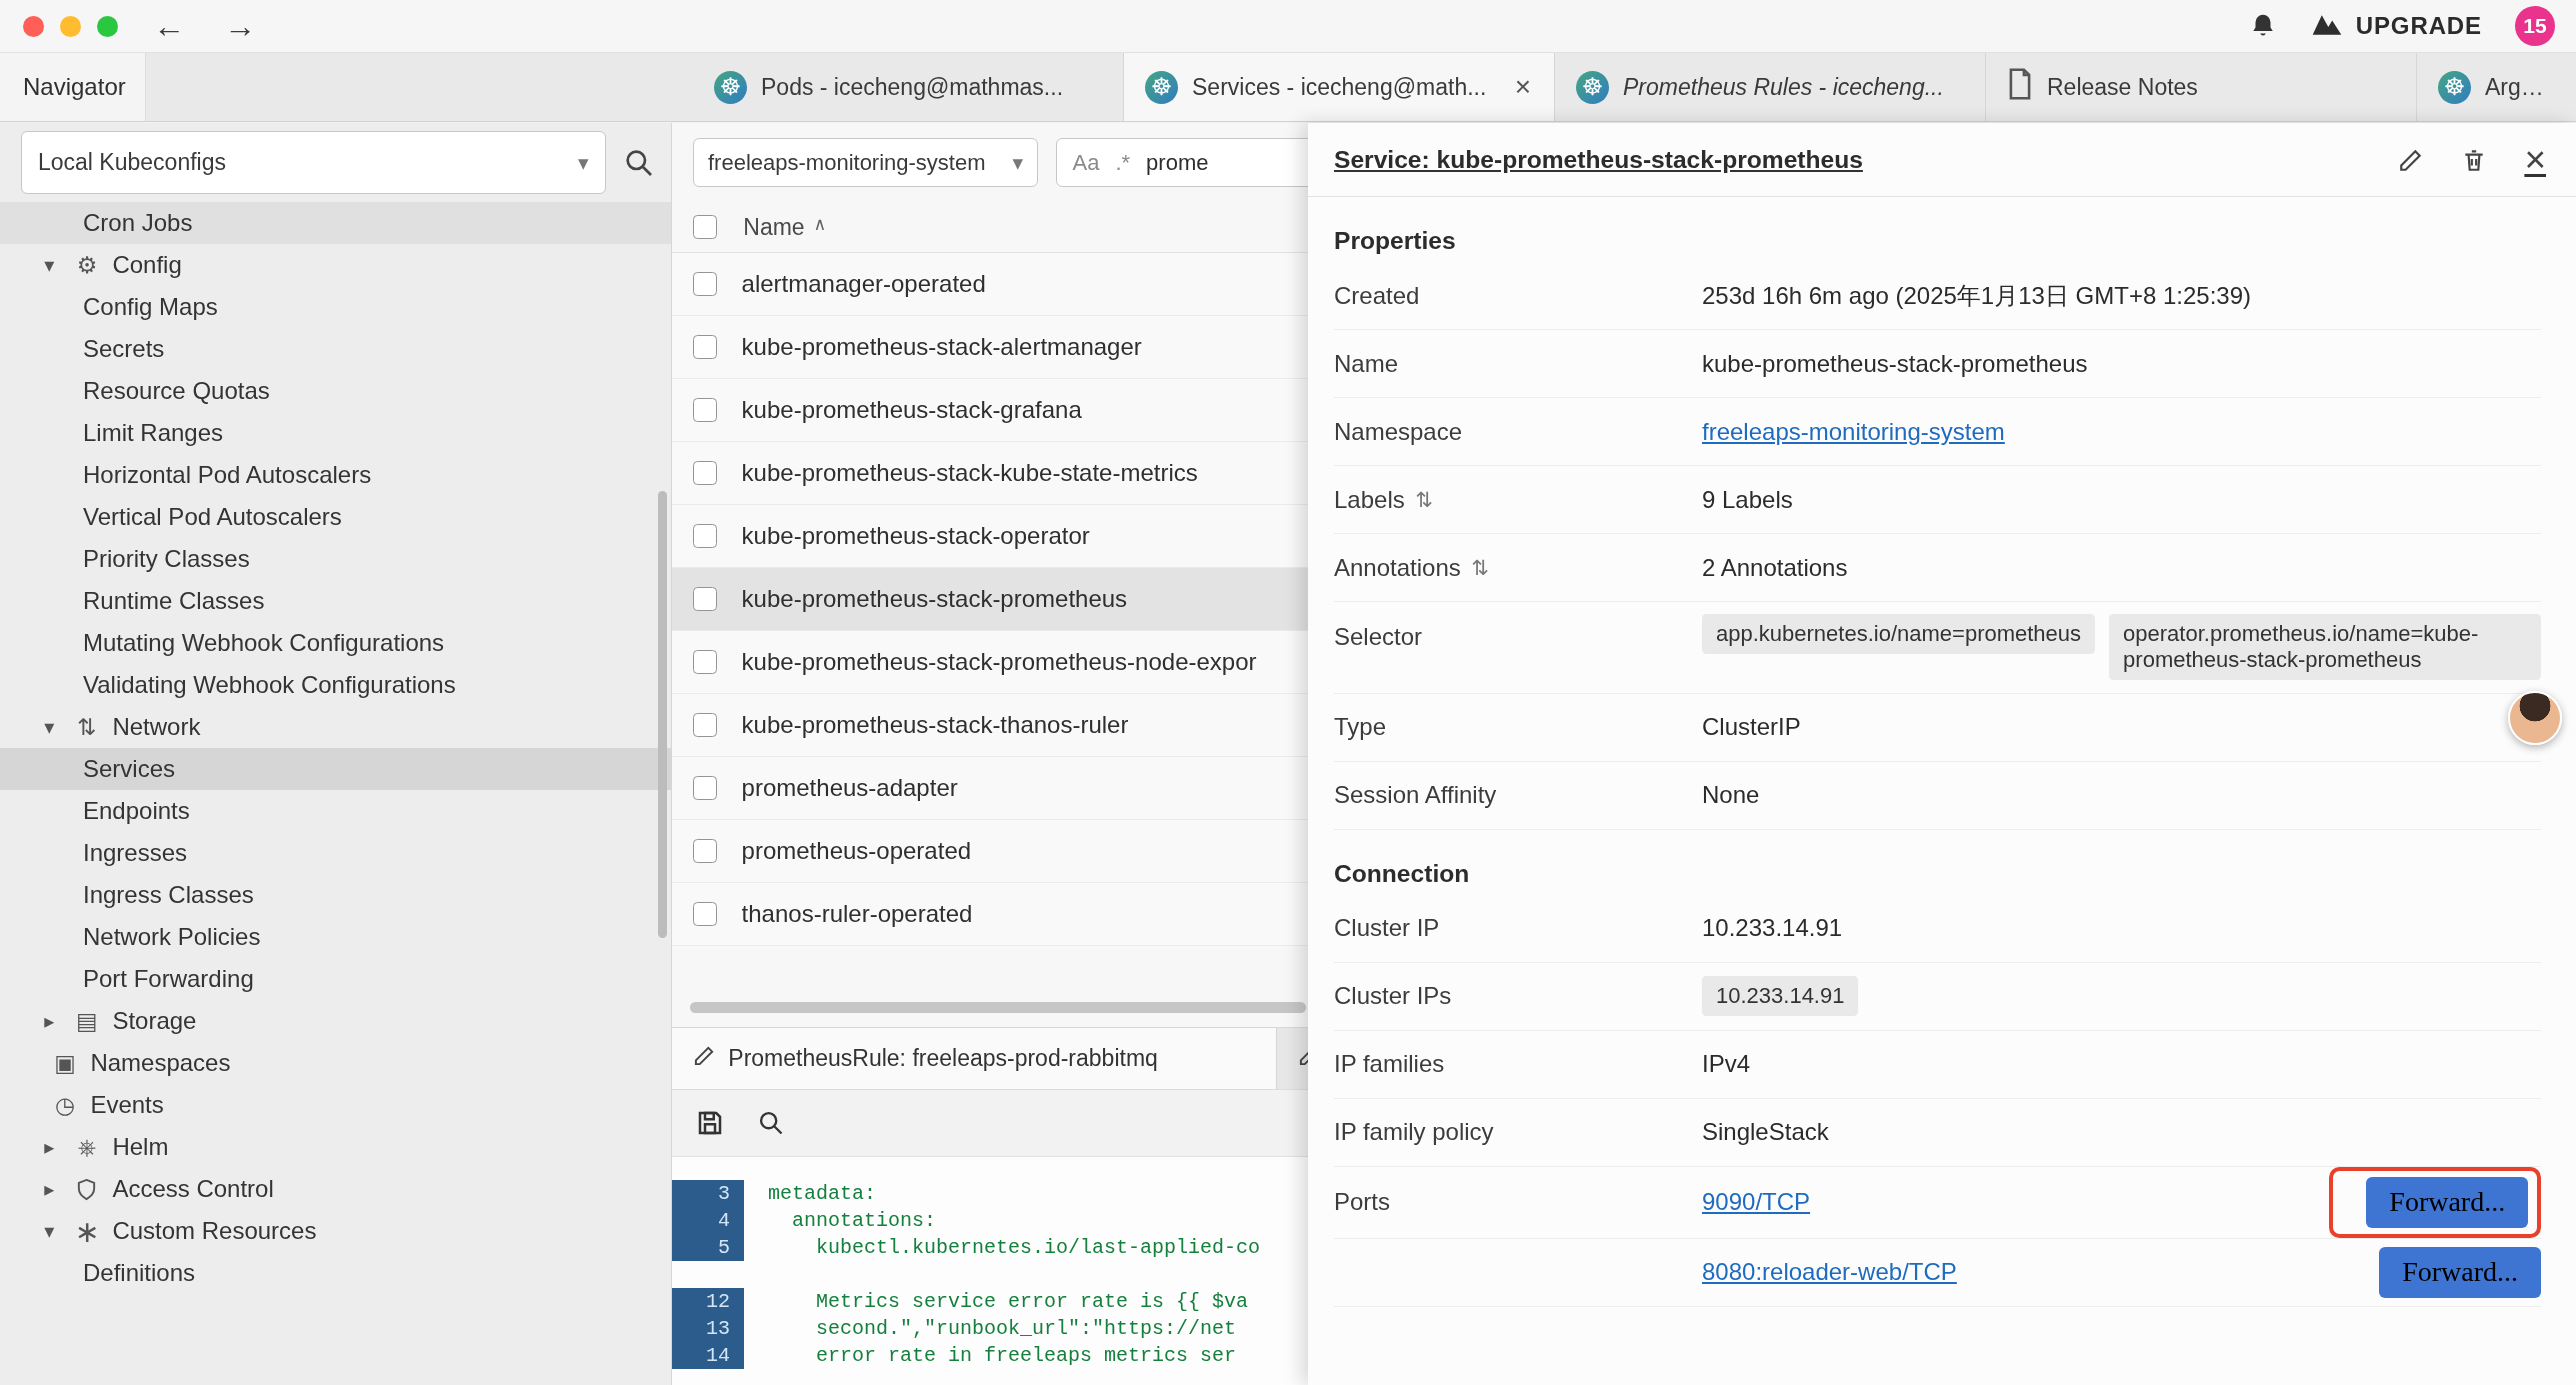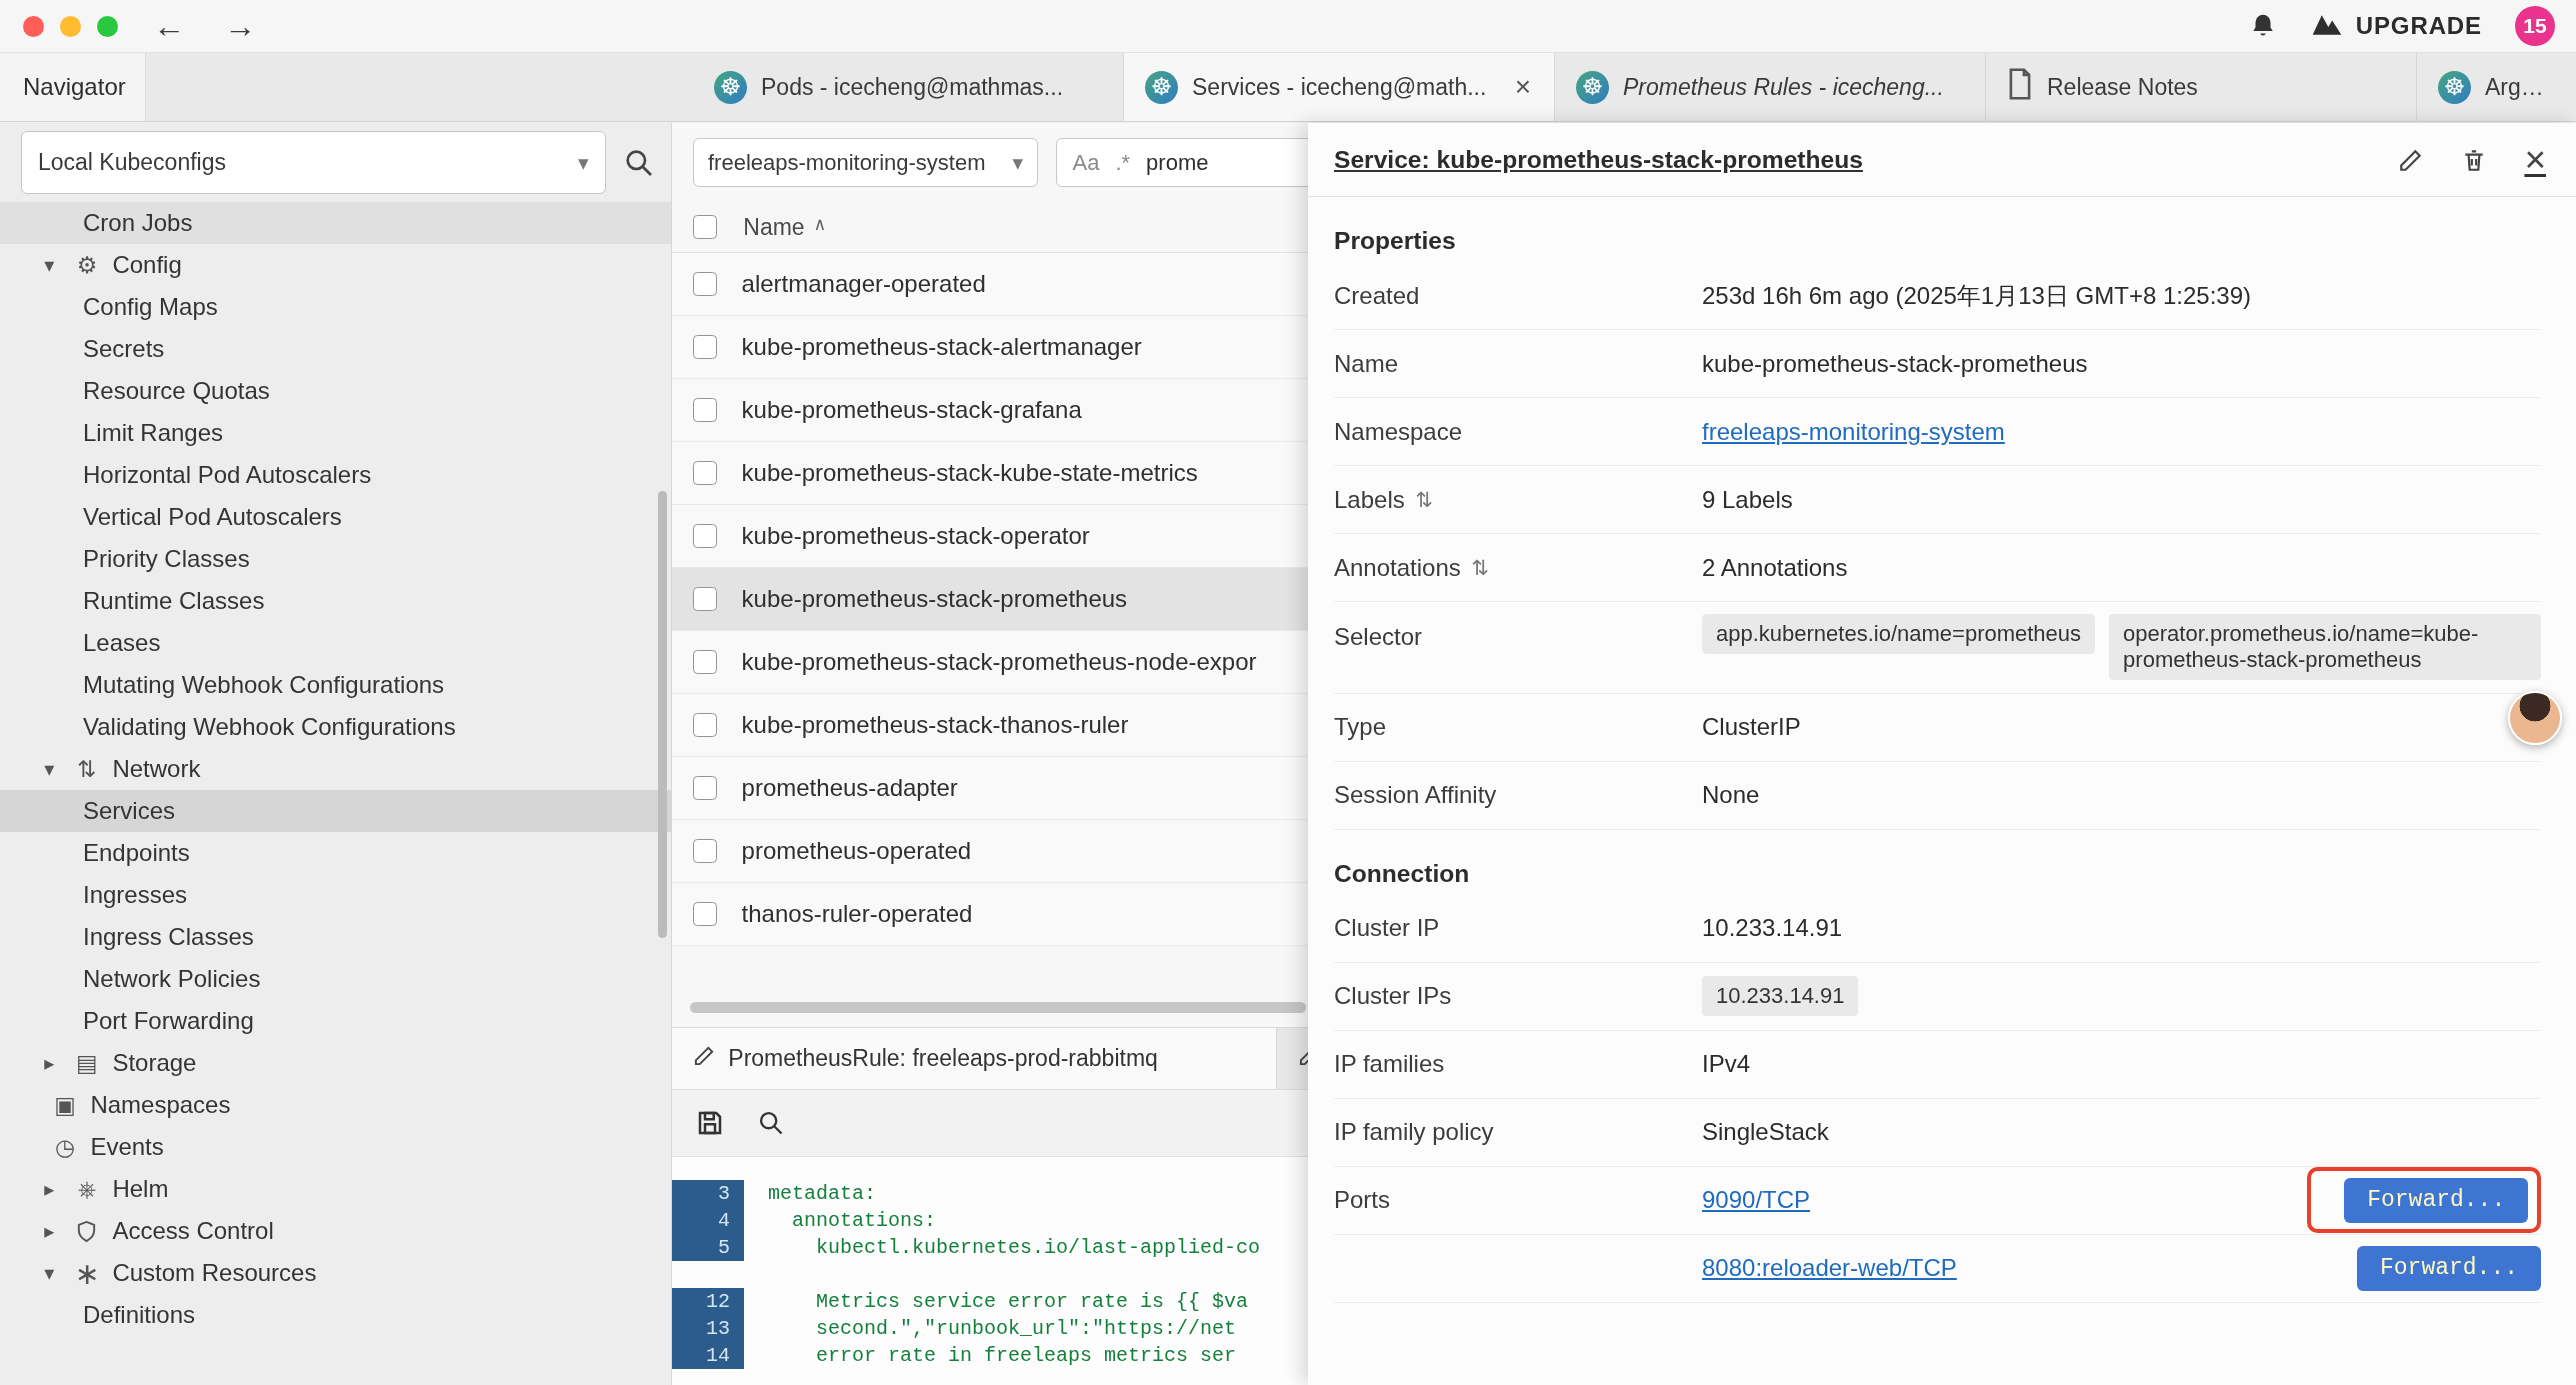--- a/index.html
+++ b/index.html
@@ -118,23 +118,23 @@
     font-size:24px; }
   .drow.tall { align-items:flex-start; padding:12.3px 0; }
   .dlabel { width:368px; min-width:368px; color:#3c3c3c; display:flex; align-items:center; gap:10.5px; }
   .dvalue { color:#2b2b2b; }
   .dlink { color:#1e6bbf; text-decoration:underline; }
   .badge { background:#e9e9e9; border-radius:4.4px; padding:7px 14px; font-size:22px;
     color:#333; display:inline-block; }
   .badge-stack { display:flex; flex-direction:row; align-items:flex-start; gap:14px; }
   .sort-icon { color:#777; font-size:21px; }
   .port-line { flex:1; display:flex; align-items:center; }
-  .forward-btn { margin-left:auto; background:#3e74d2; color:#fef9c3; border:none;
-    border-radius:6.1px; font-size:23px; padding:9.6px 23px;
-    font-family:Liberation Mono, monospace; }
+  .forward-btn { margin-left:auto; background:#3e74d2; color:#000000; border:none;
+    border-radius:6.1px; font-size:28px; padding:9.6px 23px;
+    font-family:Liberation Serif, serif; }
   .annotation { margin-left:auto; border:4.4px solid #e8402a; border-radius:10.5px;
     padding:6.1px 8.8px 6.1px 33px; display:flex; }
   .annotation .forward-btn { margin-left:0; }
   .avatar { position:absolute; right:14px; top:568px; width:54px; height:54px;
     border-radius:50%; border:2.6px solid #fff; box-shadow:0 2.6px 8.8px rgba(0,0,0,.3);
     background:radial-gradient(circle at 50% 26%, #3a2a22 0 34%, #eab790 35% 100%); }
 </style>
 </head>
 <body>
 
@@ -244,23 +244,20 @@
       <div class="tree-row child">
           <span class="tree-label">Vertical Pod Autoscalers</span>
         </div>
       <div class="tree-row child">
           <span class="tree-label">Priority Classes</span>
         </div>
       <div class="tree-row child">
           <span class="tree-label">Runtime Classes</span>
         </div>
       <div class="tree-row child">
-          <span class="tree-label">Leases</span>
-        </div>
-      <div class="tree-row child">
           <span class="tree-label">Mutating Webhook Configurations</span>
         </div>
       <div class="tree-row child">
           <span class="tree-label">Validating Webhook Configurations</span>
         </div>
       <div class="tree-row group">
         <span class="chevron">▾</span>
         <span class="tree-icon">⇅</span>
         <span class="tree-label">Network</span>
       </div>

